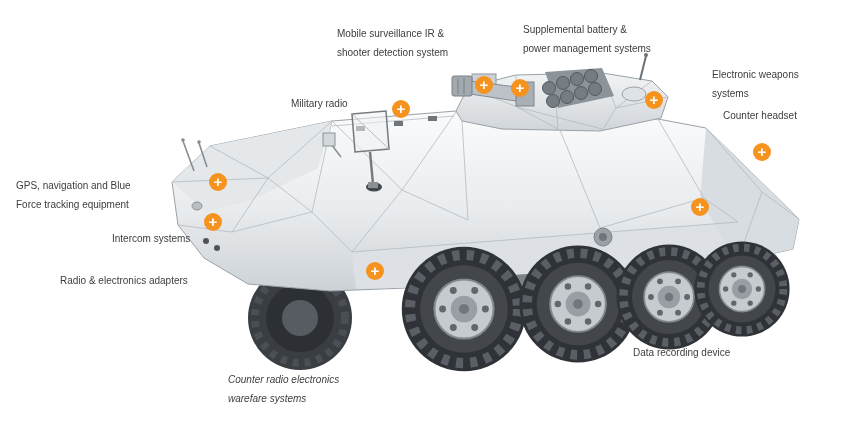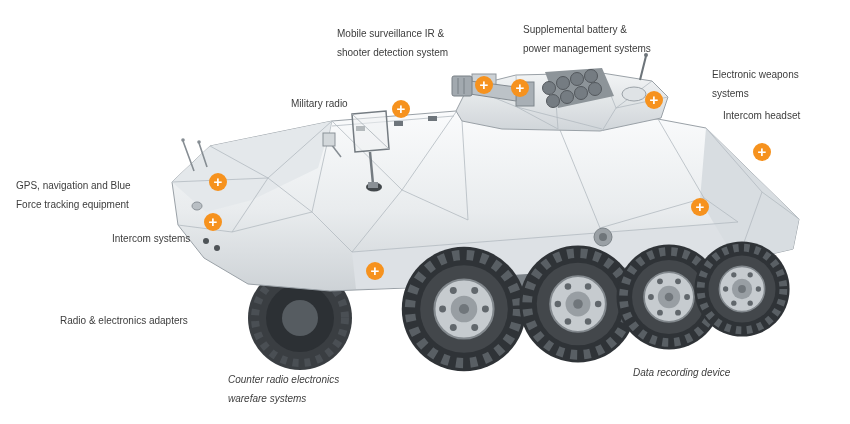--- a/index.html
+++ b/index.html
@@ -163,29 +163,29 @@
       <path d="M458,78 L458,94 M464,78 L464,94" stroke="#798086" stroke-width="1"></path>
     </g>
   </svg>
 
   <div class="callout" style="left:337px; top:24px;">Mobile surveillance IR &amp;
 shooter detection system</div>
   <div class="callout" style="left:523px; top:20px;">Supplemental battery &amp;
 power management systems</div>
   <div class="callout" style="left:668px; top:65px;margin-left:44px;">Electronic weapons
 systems</div>
-  <div class="callout" style="left:723px; top:106px;">Intercom headset</div>
+  <div class="callout" style="left:723px; top:106px;">Counter headset</div>
   <div class="callout" style="left:291px; top:94px;">Military radio</div>
   <div class="callout" style="left:16px;  top:176px;">GPS, navigation and Blue
 Force tracking equipment</div>
   <div class="callout" style="left:70px;  top:229px;margin-left:42px;">Intercom systems</div>
-  <div class="callout" style="left:60px;  top:271px;margin-top:40px;">Radio &amp; electronics adapters</div>
+  <div class="callout" style="left:60px;  top:271px;">Radio &amp; electronics adapters</div>
   <div class="callout" style="left:228px; top:370px;font-style:italic;">Counter radio electronics
 warefare systems</div>
-  <div class="callout" style="left:633px; top:363px;font-style:italic;">Data recording device</div>
+  <div class="callout" style="left:633px; top:343px;">Data recording device</div>
 
   <span class="marker" style="left:401px; top:109px;">+</span>
   <span class="marker" style="left:484px; top:85px;">+</span>
   <span class="marker" style="left:520px; top:88px;">+</span>
   <span class="marker" style="left:654px; top:100px;">+</span>
   <span class="marker" style="left:762px; top:152px;">+</span>
   <span class="marker" style="left:218px; top:182px;">+</span>
   <span class="marker" style="left:213px; top:222px;">+</span>
   <span class="marker" style="left:375px; top:271px;">+</span>
   <span class="marker" style="left:700px; top:207px;">+</span>

